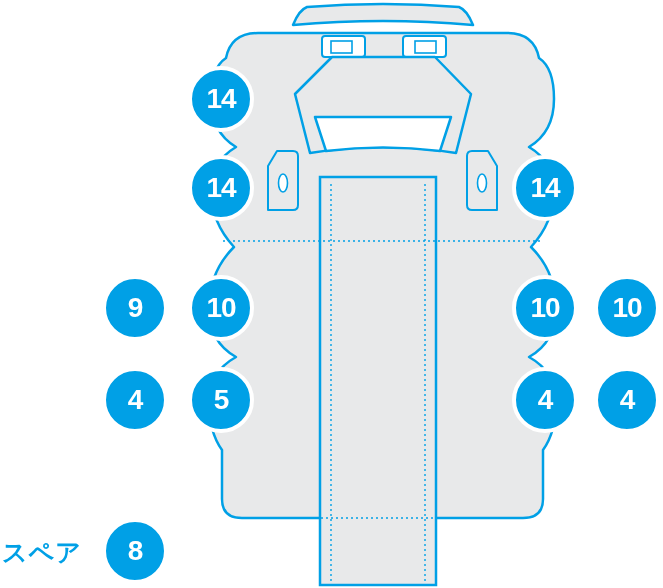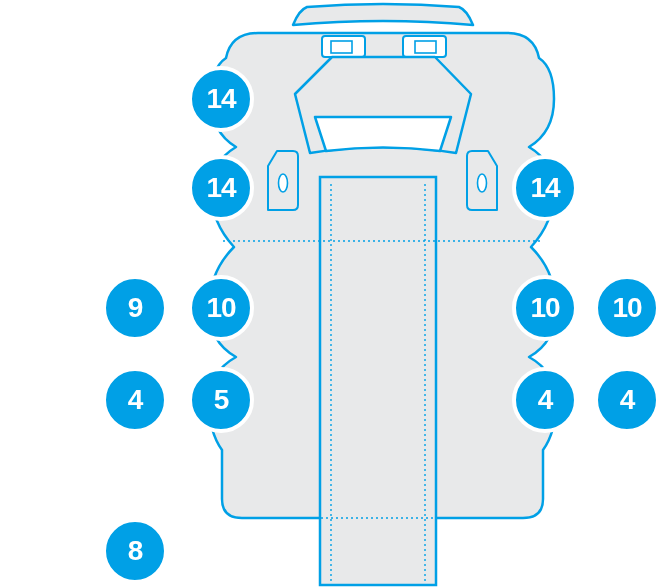--- a/index.html
+++ b/index.html
@@ -112,14 +112,15 @@
   <div class="callout" style="left:102px; top:275px;">9</div>
   <div class="callout" style="left:188px; top:275px;">10</div>
   <div class="callout" style="left:512px; top:275px;">10</div>
   <div class="callout" style="left:594px; top:275px;">10</div>
   <div class="callout" style="left:102px; top:367px;">4</div>
   <div class="callout" style="left:188px; top:367px;">5</div>
   <div class="callout" style="left:512px; top:367px;">4</div>
   <div class="callout" style="left:594px; top:367px;">4</div>
   <div class="callout" style="left:102px; top:518px;">8</div>
 
+  <div class="spare-label">スペア</div>
 
 </div>
 
 </body></html>

